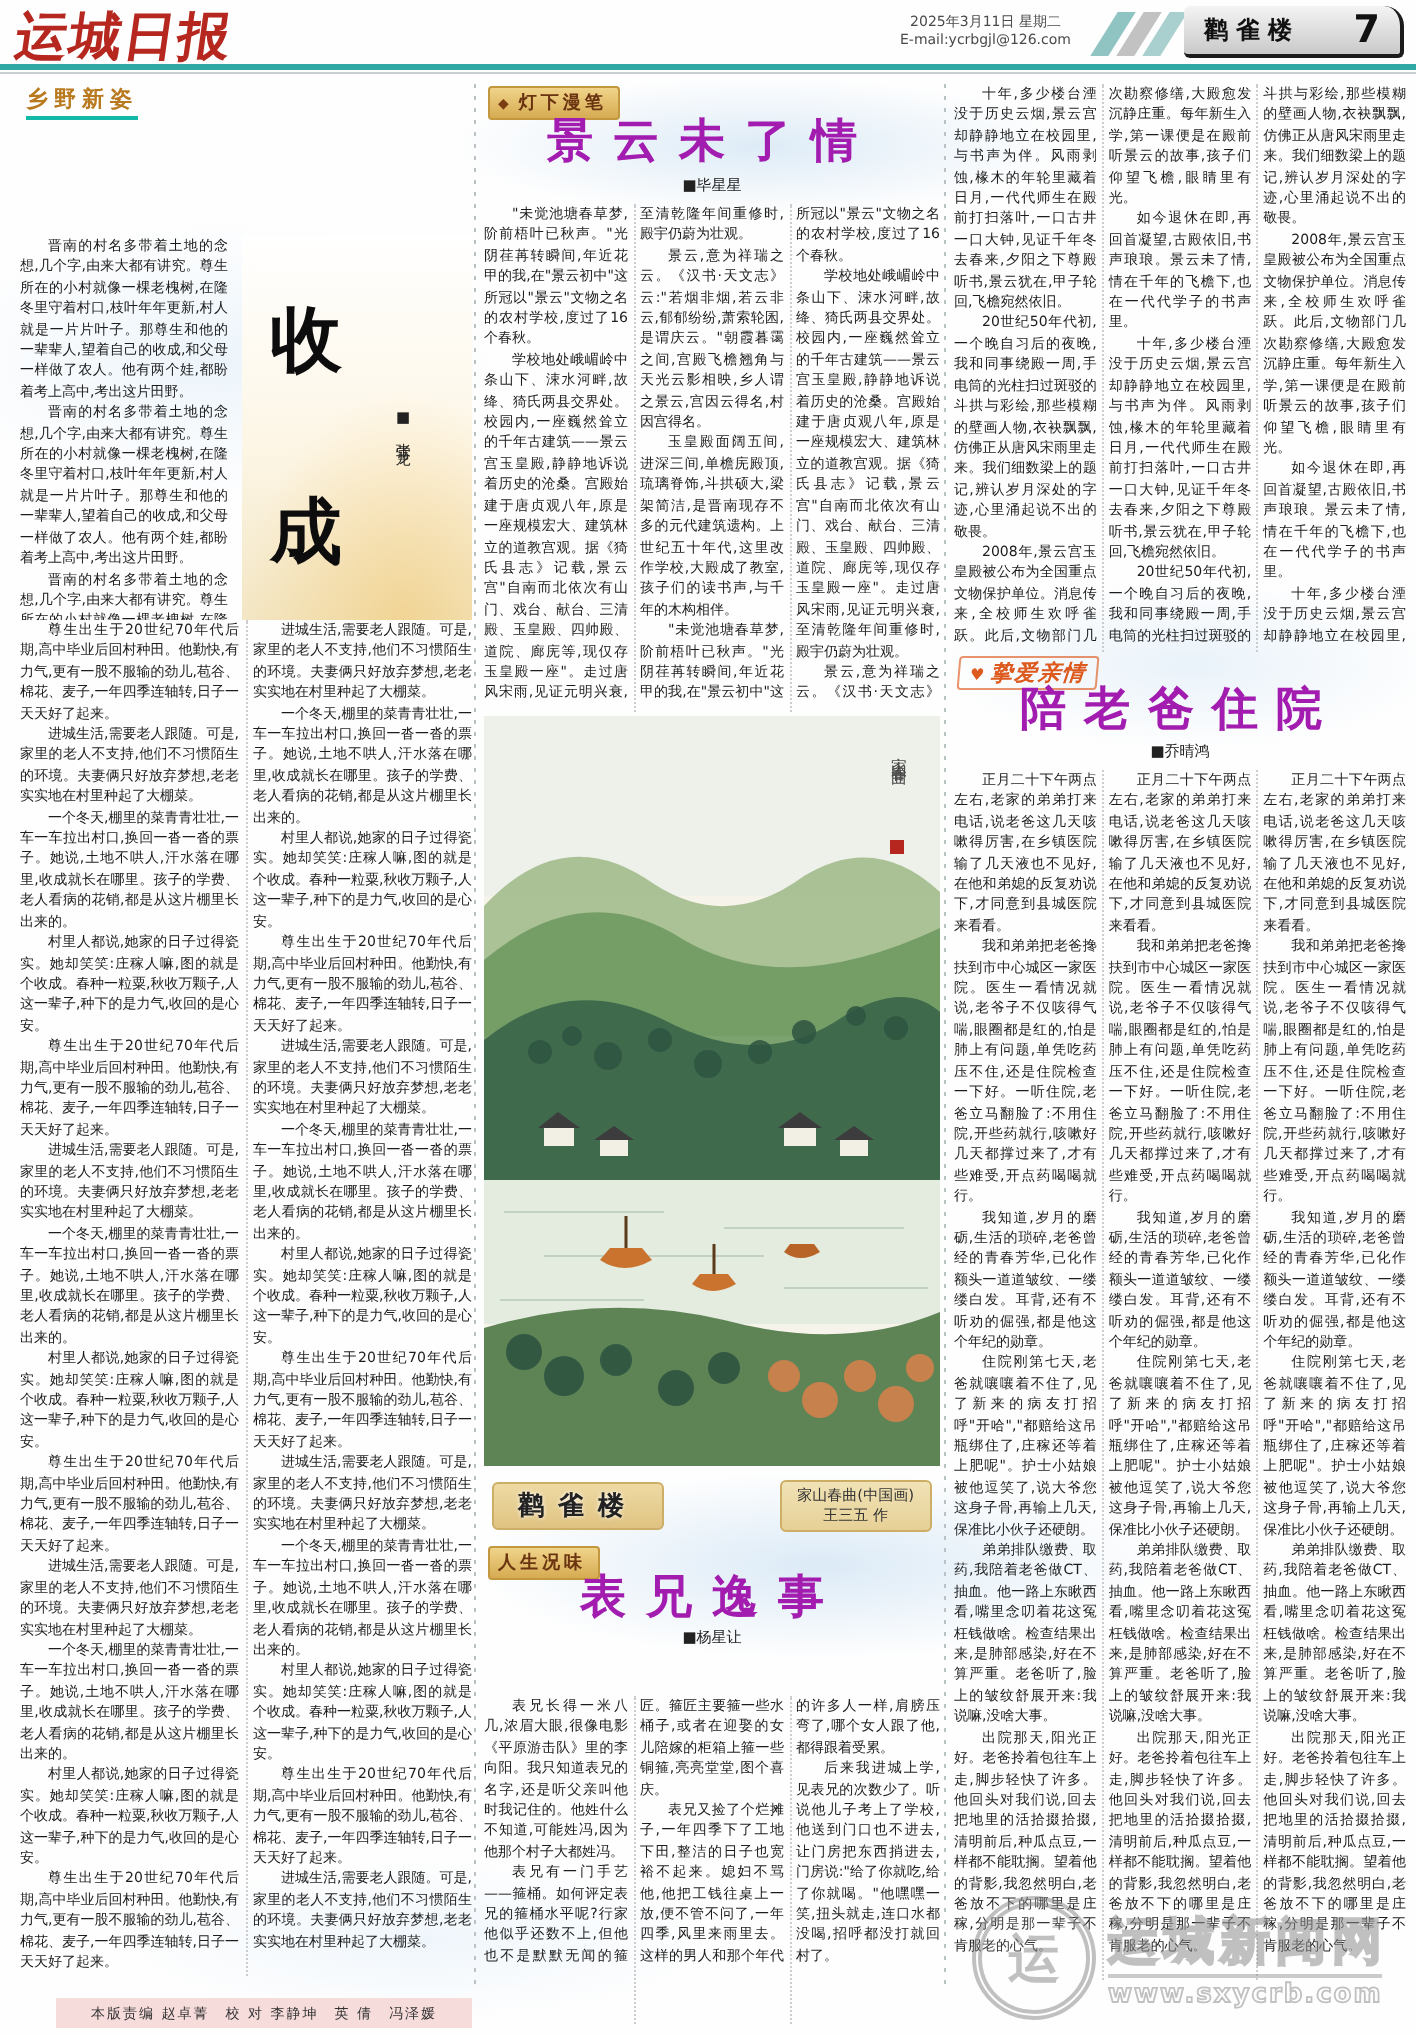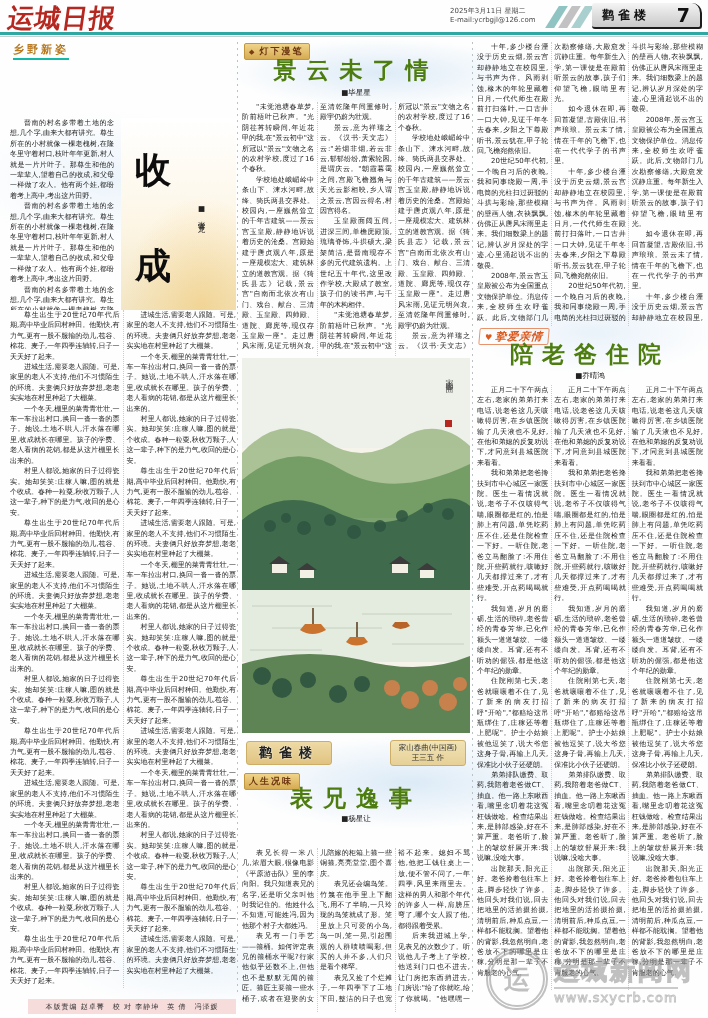--- a/index.html
+++ b/index.html
@@ -3,21 +3,21 @@
 <meta charset="utf-8">
 <style>
   html,body{margin:0;padding:0;background:#e8e8e8;}
   .page{position:relative;width:708px;height:1018px;margin:0 auto;background:#fefefe;
         overflow:hidden;font-family:"DejaVu Sans",sans-serif;color:#191919;}
   .cloud{position:absolute;border-radius:50%;pointer-events:none;}
   
   .masthead{position:absolute;left:8px;top:1px;font-family:"DejaVu Serif",serif;
             font-weight:bold;font-size:26px;color:#b5271f;transform:skewX(-8deg);
             letter-spacing:1px;white-space:nowrap;}
-  .dateblock{position:absolute;left:450px;top:7px;font-size:7px;line-height:9px;color:#4a4a4a;}
+  .dateblock{position:absolute;left:450px;top:7px;font-size:7px;line-height:9px;color:#4a4a4a;text-align:center;}
   .slashes{position:absolute;left:552px;top:6px;display:flex;gap:4px;}
   .slash{width:9px;height:22px;transform:skewX(-32deg);}
   .s1{background:#8fc4c2;} .s2{background:#c2c2c2;} .s3{background:#a9d0ce;}
   .section-box{position:absolute;left:592px;top:3px;width:110px;height:26px;
                background:linear-gradient(180deg,#f4f4f4,#c9c9c9);
                border-right:2px solid #1c1c1c;border-bottom:2px solid #1c1c1c;
                border-radius:3px 10px 3px 3px;display:flex;align-items:center;
                justify-content:space-between;padding:0 10px;box-sizing:border-box;}
   .section-name{font-size:12px;font-weight:bold;letter-spacing:4px;color:#111;}
   .page-num{font-size:19px;font-weight:bold;color:#111;}
@@ -28,21 +28,21 @@
         background:repeating-linear-gradient(180deg,#b9c2c4 0 2px,transparent 2px 6px);}
   
   .bp{font-size:7px;line-height:10.4px;text-align:justify;text-indent:2em;margin:0;
       color:#1c1c1c;word-break:break-all;}
   .colbox{overflow:hidden;}
   .badge-gold{display:inline-flex;align-items:center;gap:3px;
               background:linear-gradient(180deg,#f0d48a,#d6ab52);
               border:1px solid #c3973e;border-radius:2px;color:#6b3410;
               font-weight:bold;font-size:9px;letter-spacing:2px;padding:1px 6px 1px 4px;}
   .lamp{font-size:7px;color:#7a3c10;}
-  .a-title{font-family:"DejaVu Serif",serif;font-weight:bold;color:#4d7c0f;
+  .a-title{font-family:"DejaVu Serif",serif;font-weight:bold;color:#a21caf;
            text-align:center;white-space:nowrap;}
   .a-author{text-align:center;font-size:7.5px;color:#222;}
   
   .left-block{position:absolute;left:10px;top:42px;width:226px;height:950px;}
   .badge-rural{position:absolute;left:3px;top:0;color:#b8791f;font-weight:bold;font-size:11px;
                letter-spacing:3px;border-bottom:2px solid #14b8a6;padding-bottom:1px;}
   .row-a{position:absolute;left:0;top:0;width:226px;height:76px;
          column-count:2;column-gap:7px;column-rule:1px dotted #ccc;}
   .row-a .bp:first-child{margin-top:20px;}
   .row-b{position:absolute;left:0;top:76px;width:226px;height:192px;display:flex;}
@@ -101,21 +101,21 @@
   
   .watermark{position:absolute;left:486px;top:944px;width:218px;height:70px;display:flex;
              align-items:center;gap:6px;opacity:.55;pointer-events:none;}
   .wm-circle{width:52px;height:52px;border:5px double #8f8f8f;border-radius:50%;
              display:flex;align-items:center;justify-content:center;
              font-size:26px;font-weight:900;color:#8f8f8f;font-family:"DejaVu Serif",serif;
              flex:0 0 auto;background:rgba(255,255,255,.2);}
   .wm-texts{display:flex;flex-direction:column;align-items:flex-start;}
   .wm-name{font-size:25px;font-weight:900;letter-spacing:3px;color:rgba(255,255,255,.05);
            -webkit-text-stroke:1.2px #8f8f8f;white-space:nowrap;}
-  .wm-url{font-size:13px;font-weight:400;letter-spacing:1px;color:rgba(255,255,255,.05);
+  .wm-url{font-size:13px;font-weight:700;letter-spacing:1px;color:rgba(255,255,255,.05);
           -webkit-text-stroke:.9px #8f8f8f;border-top:2px solid rgba(143,143,143,.85);
           padding-top:1px;white-space:nowrap;}
 </style>
 </head>
 <body>
 
 <div class="page">
 
   <div class="cloud" style="left:225px;top:38px;width:310px;height:70px;background:radial-gradient(ellipse,rgba(168,205,235,.38),transparent 70%);"></div>
   <div class="cloud" style="left:-30px;top:110px;width:280px;height:140px;background:radial-gradient(ellipse,rgba(195,222,244,.30),transparent 70%);"></div>
@@ -288,21 +288,20 @@
     </div>
 
     <div class="badge-gold badge-life">
       <span>人生况味</span>
     </div>
     <div class="a-title c-title">表兄逸事</div>
     <div class="a-author c-author">■杨星让</div>
     <div class="c-body colbox">
         <p class="bp">表兄长得一米八几,浓眉大眼,很像电影《平原游击队》里的李向阳。我只知道表兄的名字,还是听父亲叫他时我记住的。他姓什么不知道,可能姓冯,因为他那个村子大都姓冯。</p>
         <p class="bp">表兄有一门手艺——箍桶。如何评定表兄的箍桶水平呢?行家他似乎还数不上,但他也不是默默无闻的箍匠。箍匠主要箍一些水桶子,或者在迎娶的女儿陪嫁的柜箱上箍一些铜箍,亮亮堂堂,图个喜庆。</p>
-        <p class="bp">表兄还会编鸟笼。竹篾在他手里上下翻飞,用不了半晌,一只玲珑的鸟笼就成了形。笼里放上只可爱的小鸟,鸟一叫,笼一晃,引起围观的人群啧啧喝彩,但买的人并不多,人们只是看个稀罕。</p>
         <p class="bp">表兄又捡了个烂摊子,一年四季下了工地下田,整洁的日子也宽裕不起来。媳妇不骂他,他把工钱往桌上一放,便不管不问了,一年四季,风里来雨里去。这样的男人和那个年代的许多人一样,肩膀压弯了,哪个女人跟了他,都得跟着受累。</p>
         <p class="bp">后来我进城上学,见表兄的次数少了。听说他儿子考上了学校,他送到门口也不进去,让门房把东西捎进去,门房说:"给了你就吃,给了你就喝。"他嘿嘿一笑,扭头就走,连口水都没喝,招呼都没打就回村了。</p>
       </div>
   </div>
 
   <div class="right-block">
     <div class="r-cont colbox">
         <p class="bp">十年,多少楼台湮没于历史云烟,景云宫却静静地立在校园里,与书声为伴。风雨剥蚀,椽木的年轮里藏着日月,一代代师生在殿前打扫落叶,一口古井一口大钟,见证千年冬去春来,夕阳之下尊殿听书,景云犹在,甲子轮回,飞檐宛然依旧。</p>
         <p class="bp">20世纪50年代初,一个晚自习后的夜晚,我和同事绕殿一周,手电筒的光柱扫过斑驳的斗拱与彩绘,那些模糊的壁画人物,衣袂飘飘,仿佛正从唐风宋雨里走来。我们细数梁上的题记,辨认岁月深处的字迹,心里涌起说不出的敬畏。</p>
         <p class="bp">2008年,景云宫玉皇殿被公布为全国重点文物保护单位。消息传来,全校师生欢呼雀跃。此后,文物部门几次勘察修缮,大殿愈发沉静庄重。每年新生入学,第一课便是在殿前听景云的故事,孩子们仰望飞檐,眼睛里有光。</p>

